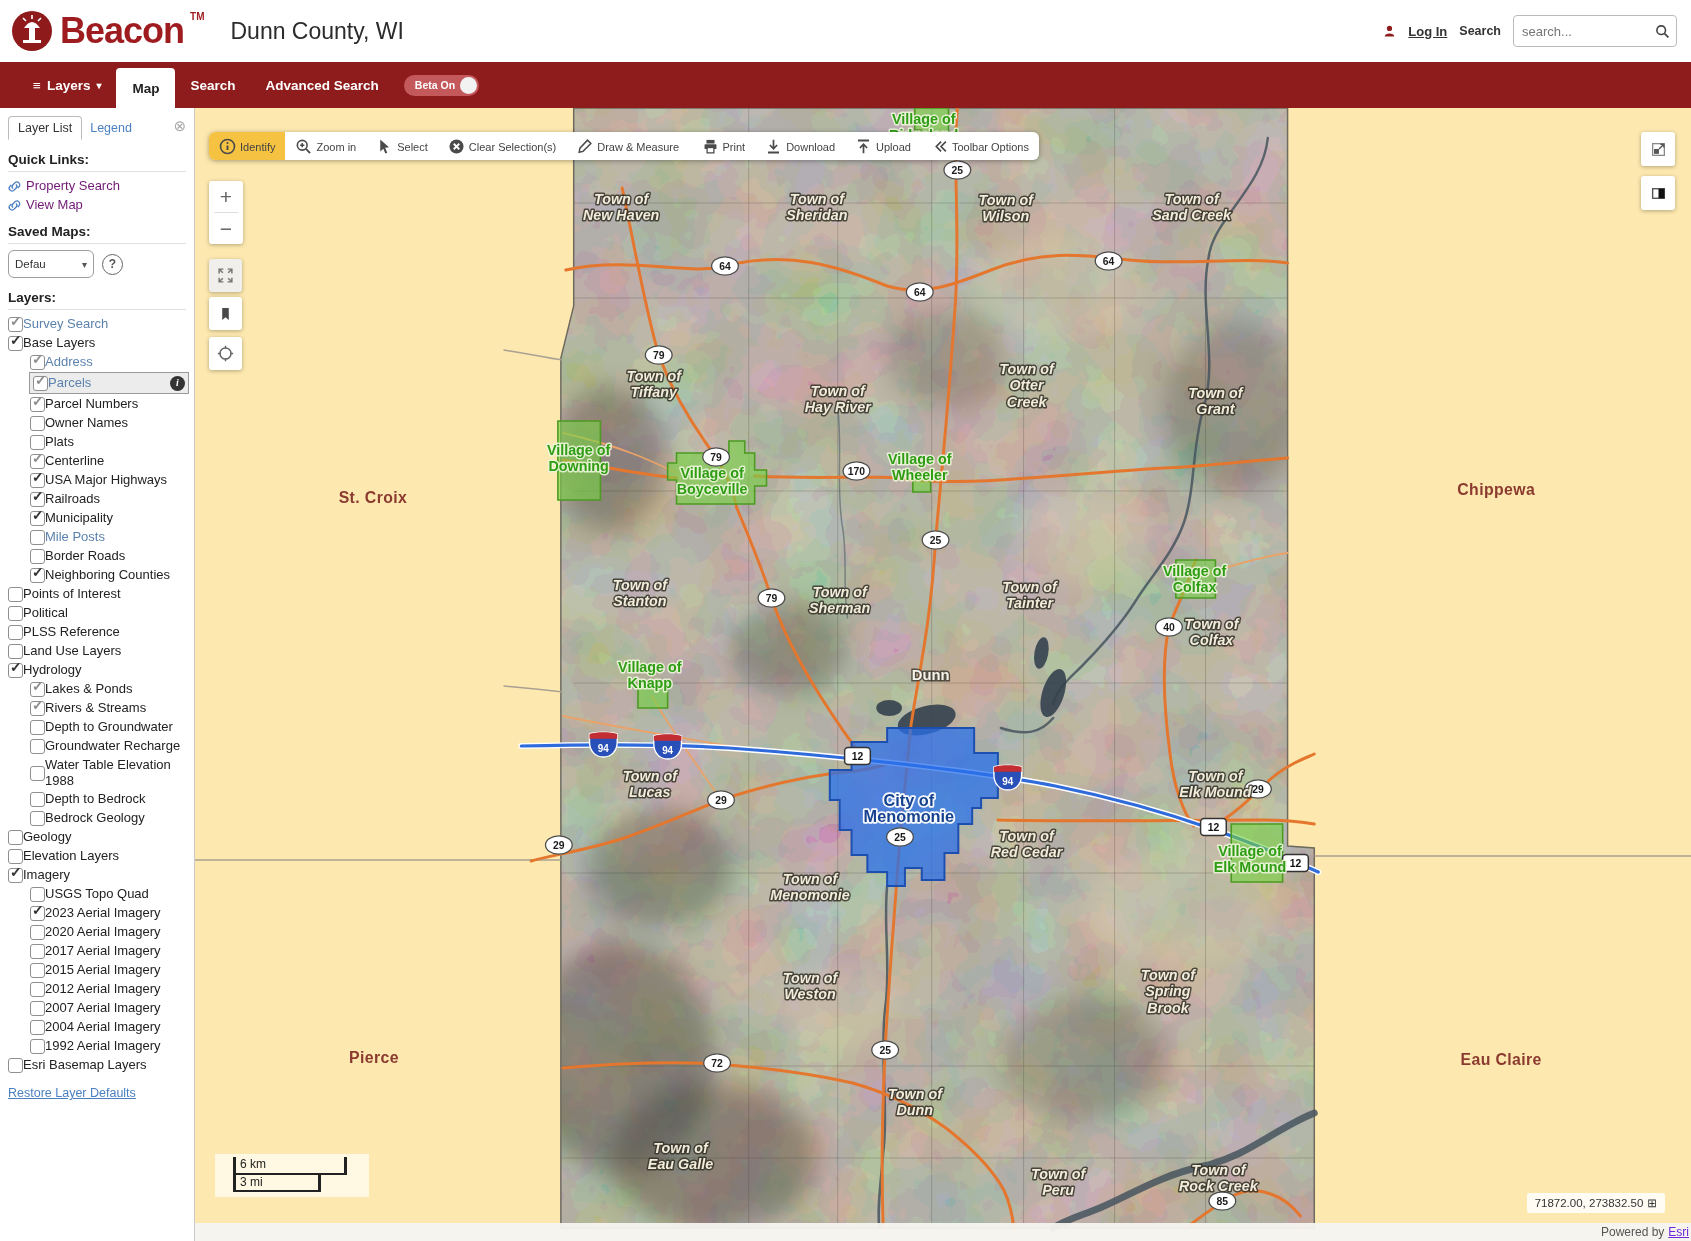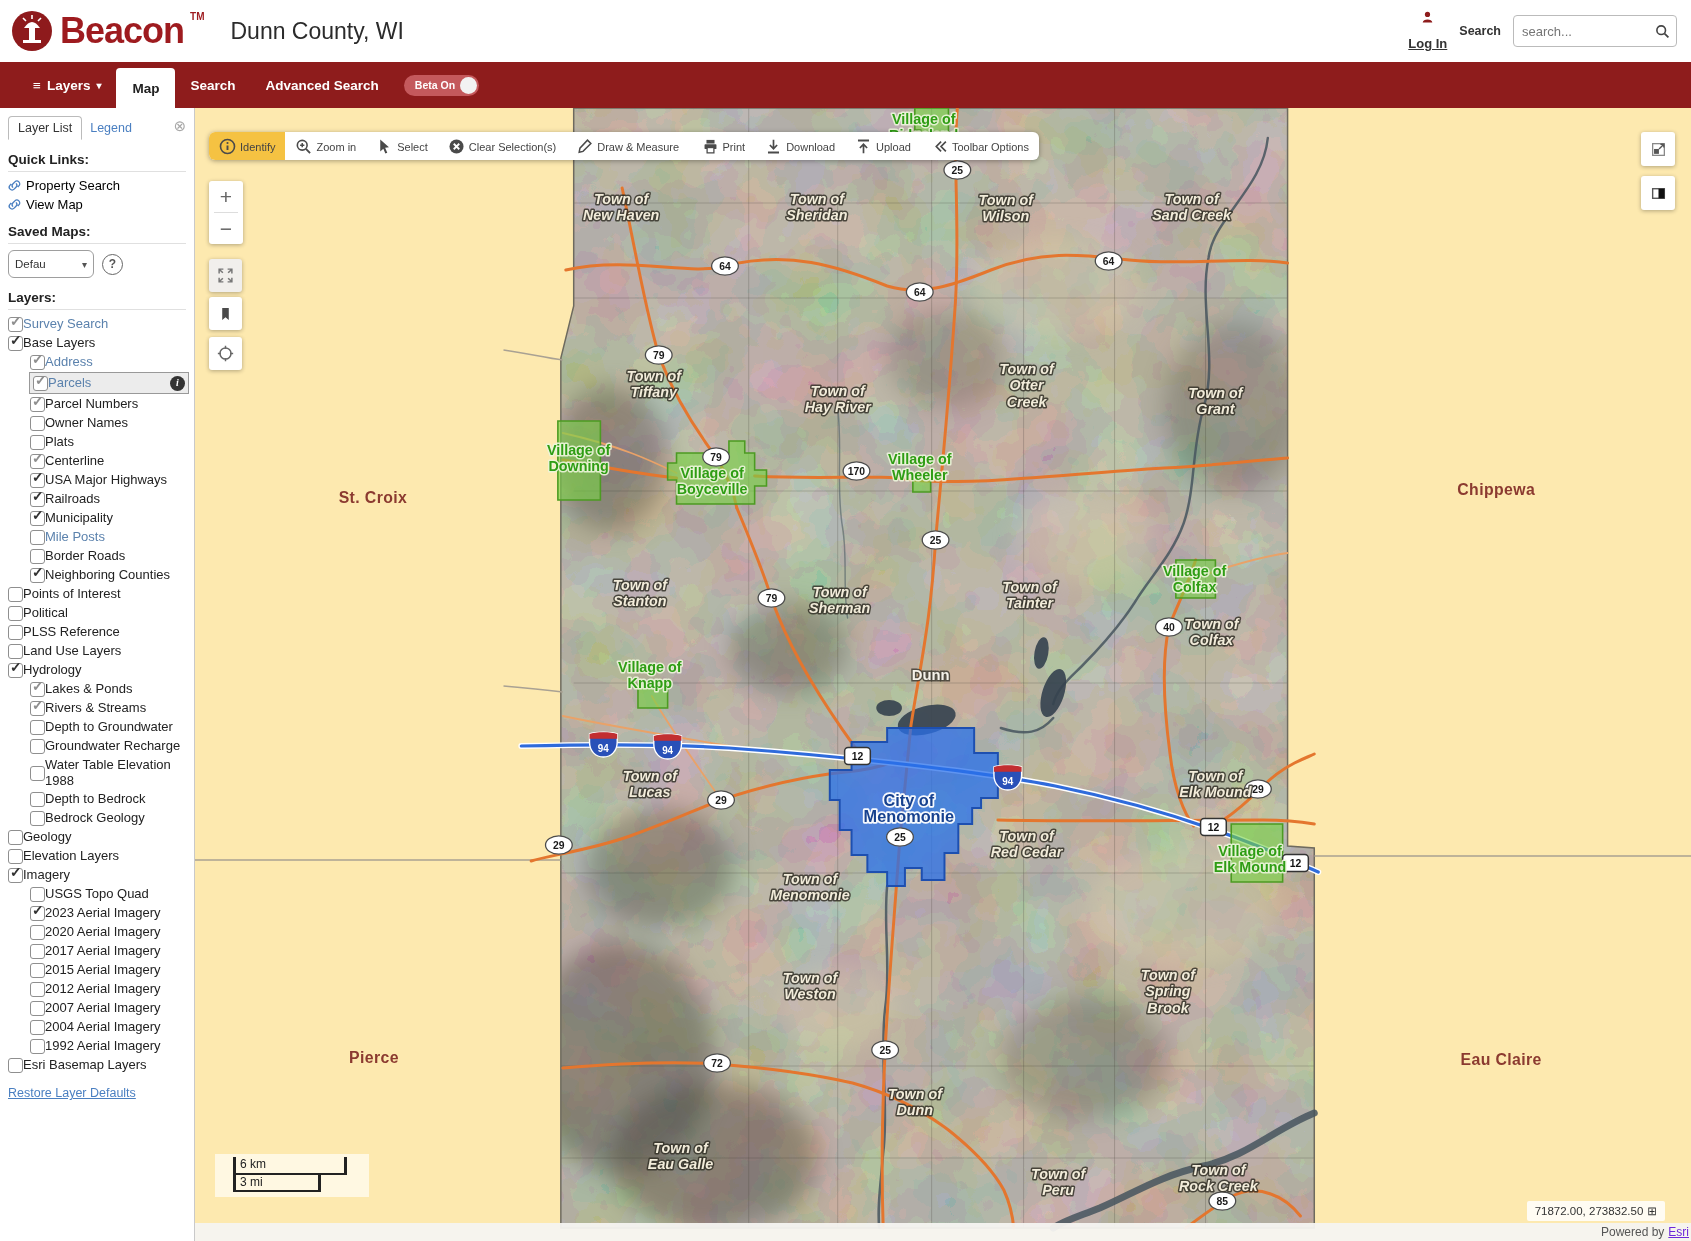--- a/index.html
+++ b/index.html
@@ -5,21 +5,21 @@
   html,body{margin:0;padding:0;}
   #page{width:1691px;height:1241px;position:relative;overflow:hidden;background:#fff;
         font-family:"Liberation Sans",sans-serif;color:#222;}
   
   #hdr{height:62px;display:flex;align-items:center;padding:0 14px 0 10px;background:#fff;}
   .brand{display:flex;align-items:flex-start;gap:6px;}
   .brand-text{font-size:36px;font-weight:bold;color:#9E1B1F;letter-spacing:-1px;line-height:44px;}
   .brand-tm{font-size:10px;color:#9E1B1F;font-weight:bold;margin-top:2px;}
   .county-title{font-size:23px;color:#2b2b2b;margin-left:26px;font-weight:500;}
   .hdr-right{margin-left:auto;display:flex;align-items:center;gap:12px;}
-  .login{display:flex;align-items:center;gap:12px;font-size:13px;color:#333;flex-direction:column;}
+  .login{display:flex;align-items:center;gap:12px;font-size:13px;color:#333;}
   .login u{font-weight:bold;}
   .hdr-search-label{font-size:12.5px;font-weight:bold;color:#333;}
   .searchbox{width:150px;height:30px;border:1px solid #bbb;border-radius:4px;display:flex;align-items:center;padding:0 6px;}
   .searchbox input{border:none;outline:none;flex:1;font-size:13px;color:#555;font-family:inherit;width:100px;background:transparent;}
   
   #nav{height:46px;background:#8E1C1C;display:flex;align-items:stretch;padding-left:18px;color:#fff;font-size:13.5px;}
   .nav-item{display:flex;align-items:center;padding:0 15px;gap:6px;font-weight:bold;}
   .nav-tab-active{background:#fff;color:#222;margin-top:6px;border-radius:4px 4px 0 0;padding:0 16px;display:flex;align-items:center;font-weight:bold;}
   .beta-pill{align-self:center;background:#C4595C;border-radius:11px;height:21px;display:flex;align-items:center;
              padding:0 24px 0 11px;font-size:10.5px;font-weight:bold;position:relative;margin-left:10px;}
@@ -27,21 +27,21 @@
   
   #content{position:absolute;top:108px;left:0;right:0;bottom:0;display:flex;}
   
   #sidebar{width:178px;flex:none;background:#fff;border-right:1px solid #c9c9c9;padding:8px 8px 8px 8px;
            font-size:13px;overflow:hidden;position:relative;}
   .side-tabs{display:flex;align-items:flex-start;}
   .tab-active{border:1px solid #bbb;border-bottom:1px solid #fff;border-radius:4px 4px 0 0;padding:4px 9px;color:#333;background:#fff;font-size:12.5px;}
   .tab-link{padding:5px 8px;color:#4A7FC1;font-size:12.5px;}
   .side-close{margin-left:auto;color:#a7a7a7;font-size:15px;line-height:1;padding-top:2px;}
   .side-h{font-size:13.5px;font-weight:bold;color:#222;border-bottom:1px solid #e0e0e0;padding-bottom:4px;margin:12px 0 6px;}
-  .qlink{display:flex;align-items:center;gap:5px;color:#000000;margin:4px 0;}
+  .qlink{display:flex;align-items:flex-end;gap:5px;color:#701a75;margin:4px 0;}
   .saved-row{display:flex;align-items:center;gap:8px;margin:4px 0 2px;}
   .sel{border:1px solid #9e9e9e;border-radius:6px;width:72px;height:26px;display:flex;align-items:center;
        justify-content:space-between;padding:0 6px;font-size:11.5px;color:#333;}
   .qmark{width:19px;height:19px;border:1.5px solid #666;border-radius:50%;display:flex;align-items:center;justify-content:center;
          font-size:12px;color:#555;font-weight:bold;}
   .layer-row{display:flex;align-items:center;margin:3px 0;line-height:1.2;}
   .lvl1{margin-left:22px;}
   .cb{width:13px;height:13px;border:1.5px solid #8f8f8f;border-radius:3px;flex:none;position:relative;margin-top:1px;background:#fff;}
   .cb.cg::after,.cb.ck::after{content:"\2713";position:absolute;left:1px;top:-5px;font-size:14px;font-weight:bold;}
   .cb.cg::after{color:#8f8f8f;}
@@ -70,21 +70,21 @@
   #btn-extent{left:14px;top:151px;width:33px;height:33px;background:#f1efec;}
   #btn-bookmark{left:14px;top:189px;width:33px;height:33px;}
   #btn-locate{left:14px;top:229px;width:33px;height:33px;}
   #btn-maximize{right:16px;top:24px;width:34px;height:34px;}
   #btn-splitview{right:16px;top:68px;width:34px;height:34px;}
   .scalebar{position:absolute;left:20px;bottom:44px;background:rgba(255,250,235,.85);padding:3px 18px 5px;width:118px;}
   .sb-km{border-left:3px solid #222;border-right:3px solid #222;border-bottom:2px solid #222;width:104px;height:16px;
          font-size:12px;color:#222;padding-left:4px;}
   .sb-mi{border-left:3px solid #222;border-right:3px solid #222;border-bottom:2px solid #222;width:78px;height:15px;
          font-size:12px;color:#222;padding-left:4px;}
-  .coords{position:absolute;right:26px;bottom:20px;background:rgba(255,255,255,.85);padding:3px 8px;font-size:11.5px;
+  .coords{position:absolute;right:26px;bottom:28px;background:rgba(255,255,255,.85);padding:3px 8px;font-size:11.5px;
           color:#333;border-radius:2px;display:flex;gap:4px;align-items:center;}
   .map-footer{position:absolute;left:0;right:0;bottom:0;height:18px;background:rgba(245,244,241,.95);
               display:flex;justify-content:flex-end;align-items:center;gap:4px;padding-right:2px;font-size:12px;color:#555;}
   .map-footer a{color:#6d28d9;}
 </style>
 </head>
 <body>
 
 <div id="page">
 

